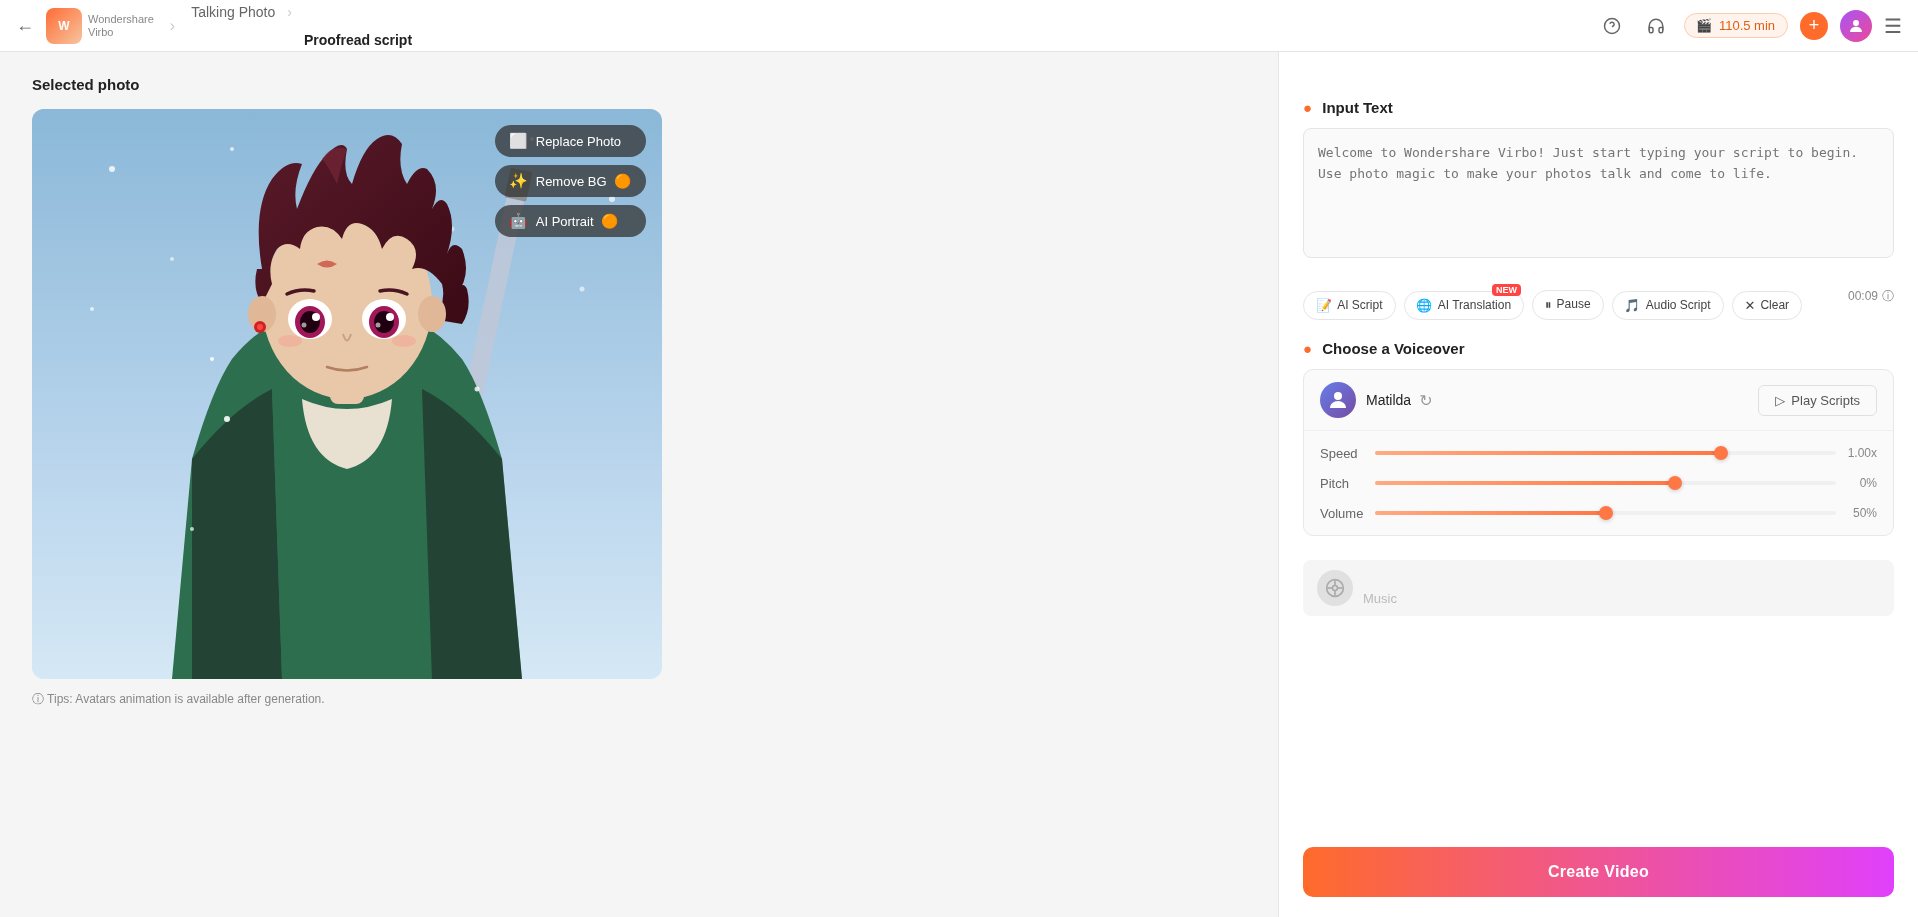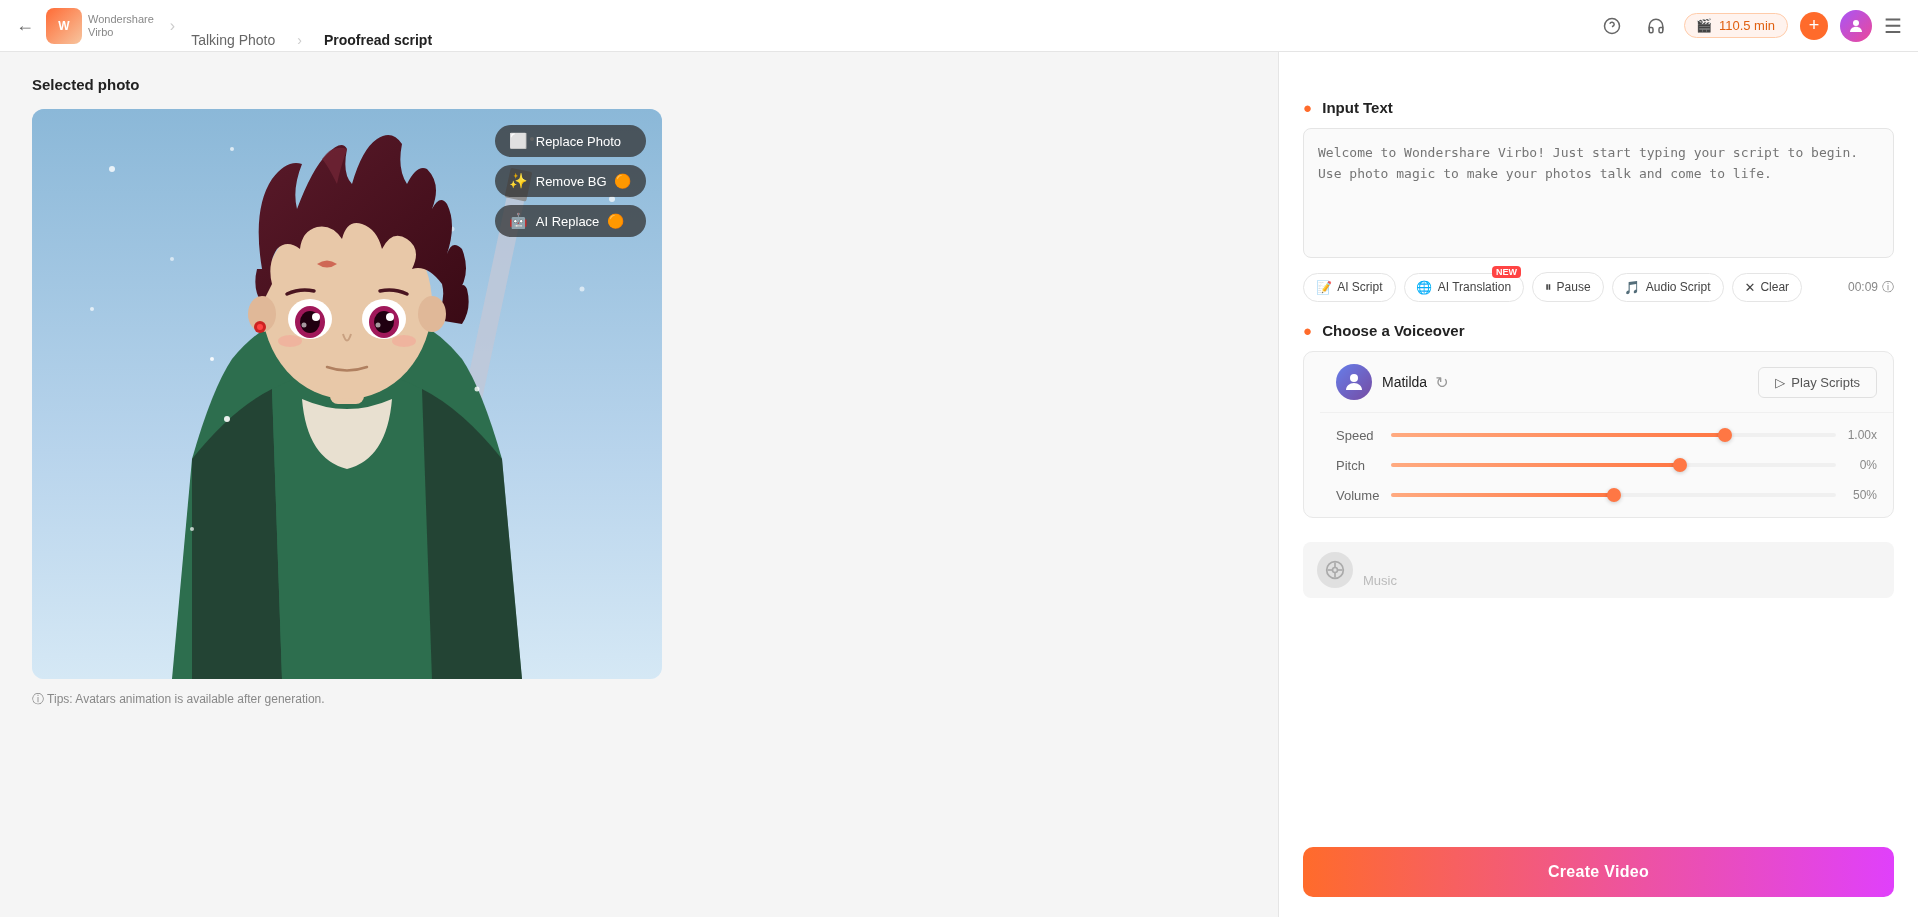--- a/index.html
+++ b/index.html
@@ -10,21 +10,21 @@
       display: flex; align-items: center; height: 52px;
       background: #fff; border-bottom: 1px solid #e5e5e5;
       padding: 0 16px; gap: 12px; position: fixed; top: 0; left: 0; right: 0; z-index: 100;
     }
     .topbar-back { cursor: pointer; color: #666; font-size: 18px; border: none; background: none; }
     .topbar-logo { display: flex; align-items: center; gap: 6px; }
     .topbar-logo-icon { width: 36px; height: 36px; background: linear-gradient(135deg, #ff6b35, #f7c59f); border-radius: 8px; display: flex; align-items: center; justify-content: center; color: white; font-weight: bold; font-size: 12px; }
     .topbar-brand { font-weight: 700; font-size: 14px; color: #222; line-height: 1.1; }
     .topbar-brand span { display: block; font-weight: 400; font-size: 11px; color: #888; }
     .topbar-sep { color: #ccc; margin: 0 4px; }
-    .topbar-nav { display: flex; align-items: flex-end; gap: 22px; font-size: 14px; color: #666; }
+    .topbar-nav { display: flex; align-items: flex-start; gap: 12px; font-size: 14px; color: #666; }
     .topbar-nav .current { font-weight: 600; color: #222; margin-top: 28px; }
     .topbar-right { margin-left: auto; display: flex; align-items: center; gap: 12px; }
     .topbar-icon-btn { background: none; border: none; cursor: pointer; color: #666; font-size: 18px; width: 32px; height: 32px; display: flex; align-items: center; justify-content: center; border-radius: 6px; }
     .topbar-credit { display: flex; align-items: center; gap: 6px; background: #fff3ee; border: 1px solid #ffccaa; border-radius: 20px; padding: 4px 12px; font-size: 13px; color: #e06010; font-weight: 500; }
     .topbar-add-btn { width: 28px; height: 28px; border-radius: 50%; background: #ff6b2b; color: white; border: none; cursor: pointer; font-size: 18px; display: flex; align-items: center; justify-content: center; }
     .topbar-avatar { width: 32px; height: 32px; border-radius: 50%; background: linear-gradient(135deg, #a855f7, #ec4899); display: flex; align-items: center; justify-content: center; color: white; font-size: 14px; cursor: pointer; }
     .topbar-menu-btn { background: none; border: none; cursor: pointer; color: #666; font-size: 20px; }
 
     
     .main-layout { display: flex; margin-top: 52px; height: calc(917px - 52px); }
@@ -42,30 +42,30 @@
 
     
     .right-panel { width: 640px; background: #fff; border-left: 1px solid #e5e5e5; padding: 20px 24px; overflow-y: auto; display: flex; flex-direction: column; gap: 20px; }
 
     
     .input-text-section { }
     .input-section-title { font-size: 15px; font-weight: 600; color: #222; margin-bottom: 12px; margin-top: 27px; }
     .input-section-title::before { content: '●'; color: #ff6b2b; margin-right: 6px; }
     .input-textarea { width: 100%; min-height: 130px; border: 1px solid #e5e5e5; border-radius: 8px; padding: 14px; font-size: 13px; color: #aaa; resize: none; background: #fafafa; line-height: 1.6; }
     .input-toolbar { display: flex; align-items: center; gap: 8px; margin-top: 10px; flex-wrap: wrap; }
-    .toolbar-btn { display: flex; align-items: center; gap: 5px; background: none; border: 1px solid #e5e5e5; border-radius: 20px; padding: 6px 12px; font-size: 12px; color: #444; cursor: pointer; white-space: nowrap; position: relative; }
+    .toolbar-btn { display: flex; align-items: flex-start; gap: 5px; background: none; border: 1px solid #e5e5e5; border-radius: 20px; padding: 6px 12px; font-size: 12px; color: #444; cursor: pointer; white-space: nowrap; position: relative; margin-top: 18px; }
     .toolbar-btn .new-badge { position: absolute; top: -8px; right: 2px; background: #ff4444; color: white; font-size: 9px; font-weight: 700; padding: 1px 4px; border-radius: 4px; }
     .toolbar-spacer { flex: 1; }
     .toolbar-time { font-size: 12px; color: #888; display: flex; align-items: center; gap: 4px; }
 
     
     .voiceover-section { }
     .voiceover-title { font-size: 15px; font-weight: 600; color: #222; margin-bottom: 12px; }
     .voiceover-title::before { content: '●'; color: #ff6b2b; margin-right: 6px; }
-    .voiceover-card { border: 1px solid #e8e8e8; border-radius: 10px; overflow: hidden; background: #fafafa; padding-left: 16px; }
+    .voiceover-card { border: 1px solid #e8e8e8; border-radius: 10px; overflow: hidden; background: #fafafa; }
     .voiceover-header { display: flex; align-items: center; padding: 12px 16px; border-bottom: 1px solid #f0f0f0; }
     .voiceover-avatar { width: 36px; height: 36px; border-radius: 50%; background: linear-gradient(135deg, #667eea, #764ba2); display: flex; align-items: center; justify-content: center; color: white; font-weight: bold; font-size: 14px; margin-right: 10px; overflow: hidden; }
     .voiceover-name { font-size: 14px; font-weight: 500; color: #222; }
     .refresh-btn { background: none; border: none; cursor: pointer; color: #999; font-size: 16px; margin-left: 8px; }
     .play-scripts-btn { margin-left: auto; display: flex; align-items: center; gap: 6px; background: none; border: 1px solid #e0e0e0; border-radius: 6px; padding: 7px 16px; font-size: 13px; color: #555; cursor: pointer; }
 
     
     .sliders-area { padding: 12px 16px; display: flex; flex-direction: column; gap: 10px; }
     .slider-row { display: flex; align-items: center; gap: 3px; }
     .slider-label { font-size: 13px; color: #666; width: 52px; flex-shrink: 0; }
@@ -239,21 +239,21 @@
           <span class="photo-btn-icon">⬜</span>
           <span>Replace Photo</span>
         </button>
         <button class="photo-btn">
           <span class="photo-btn-icon">✨</span>
           <span>Remove BG</span>
           <span style="font-size:14px;">🟠</span>
         </button>
         <button class="photo-btn">
           <span class="photo-btn-icon">🤖</span>
-          <span>AI Replace</span>
+          <span>AI Portrait</span>
           <span style="font-size:14px;">🟠</span>
         </button>
       </div>
     </div>
     <div class="photo-tip">
       <span>ⓘ  Tips: Avatars animation is available after generation.</span>
     </div>
   </div>
 
   <div class="right-panel">

